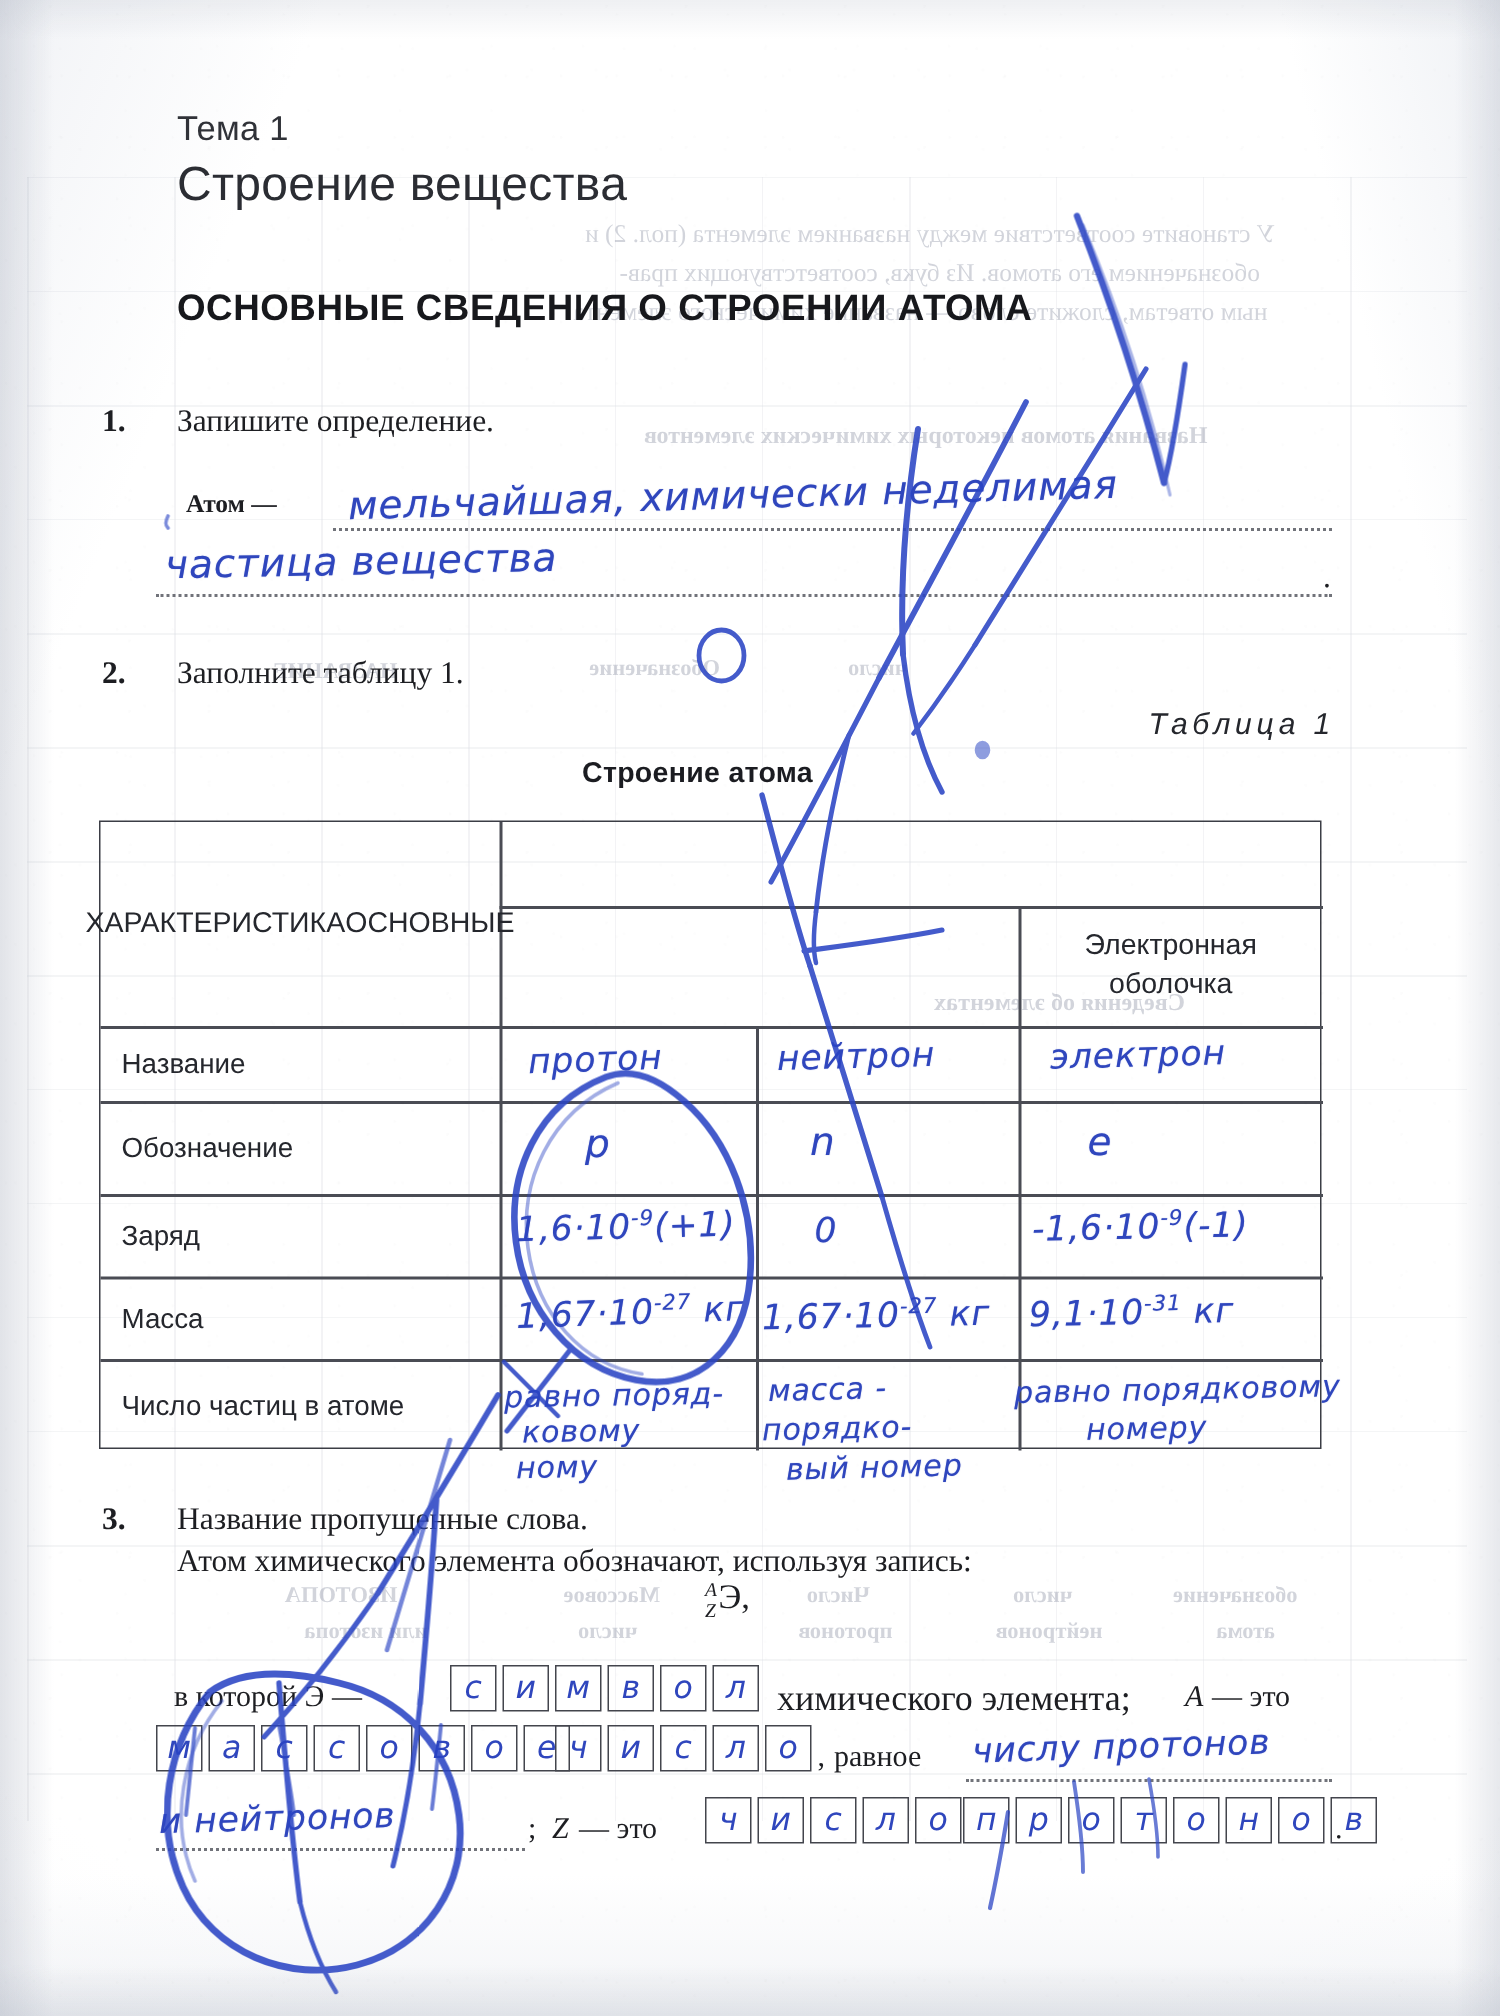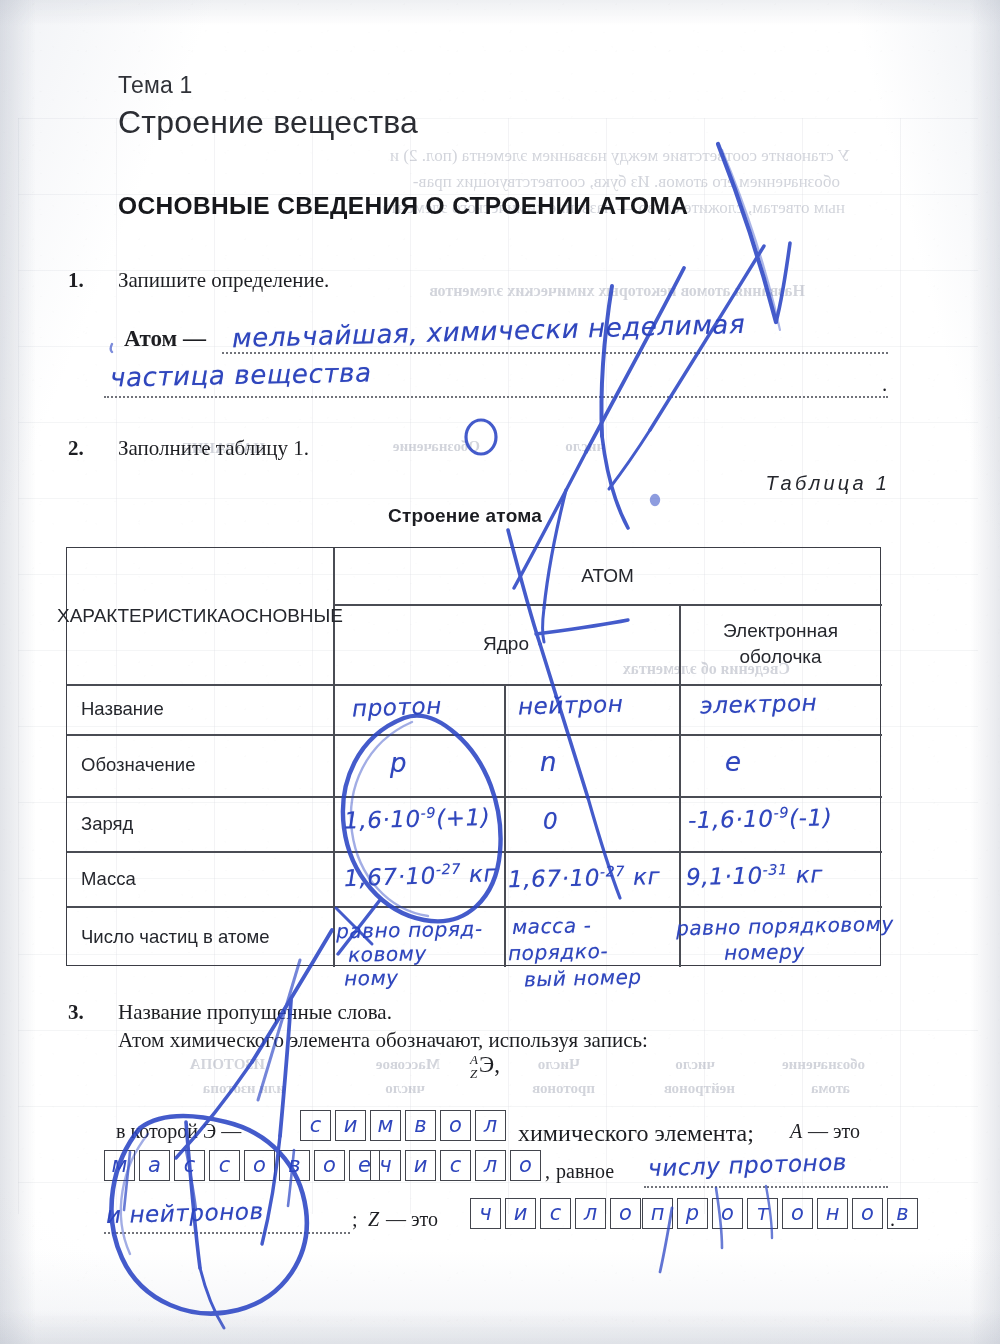--- a/index.html
+++ b/index.html
@@ -76,21 +76,21 @@
   }
   .q-text {
     position:absolute;
     font-family:"Liberation Serif", serif;
     font-size:21px; color:#1d1e22;
   }
 
   .lbl-atom {
     position:absolute; left:124px; top:326px;
     font-family:"Liberation Serif", serif;
-    font-weight:bold; font-size:23px; color:#1d1e22;
+    font-weight:bold; font-size:17px; color:#1d1e22;
   }
   .dotline {
     position:absolute; height:2px;
     border-bottom:2.4px dotted #4a4c55; opacity:.78;
   }
   .period {
     position:absolute;
     font-family:"Liberation Serif", serif; font-size:21px; color:#1d1e22;
   }
 
@@ -226,22 +226,20 @@
       <div class="hline" style="left:0;top:136px;width:815px;"></div>
       <div class="hline" style="left:0;top:186px;width:815px;"></div>
       <div class="hline" style="left:0;top:248px;width:815px;"></div>
       <div class="hline" style="left:0;top:303px;width:815px;"></div>
       <div class="hline" style="left:0;top:358px;width:815px;"></div>
 
       <div class="th th-center" style="left:0;top:0;width:266px;height:136px;line-height:1.38;">
         <span>ХАРАКТЕРИСТИКА</span>
         <span>ОСНОВНЫЕ</span>
       </div>
-      <div class="th th-center" style="left:266px;top:0;width:549px;height:56px;">АТОМ</div>
-      <div class="th th-center" style="left:266px;top:56px;width:346px;height:80px;">Ядро</div>
       <div class="th th-center" style="left:612px;top:56px;width:203px;height:80px;flex-direction:column;line-height:1.35;">
         <span>Электронная</span>
         <span>оболочка</span>
       </div>
 
       <div class="td row-label" style="left:0;top:136px;width:266px;height:50px;">Название</div>
       <div class="td row-label" style="left:0;top:186px;width:266px;height:62px;">Обозначение</div>
       <div class="td row-label" style="left:0;top:248px;width:266px;height:55px;">Заряд</div>
       <div class="td row-label" style="left:0;top:303px;width:266px;height:55px;">Масса</div>
       <div class="td row-label" style="left:0;top:358px;width:266px;height:61px;">Число частиц в атоме</div>

